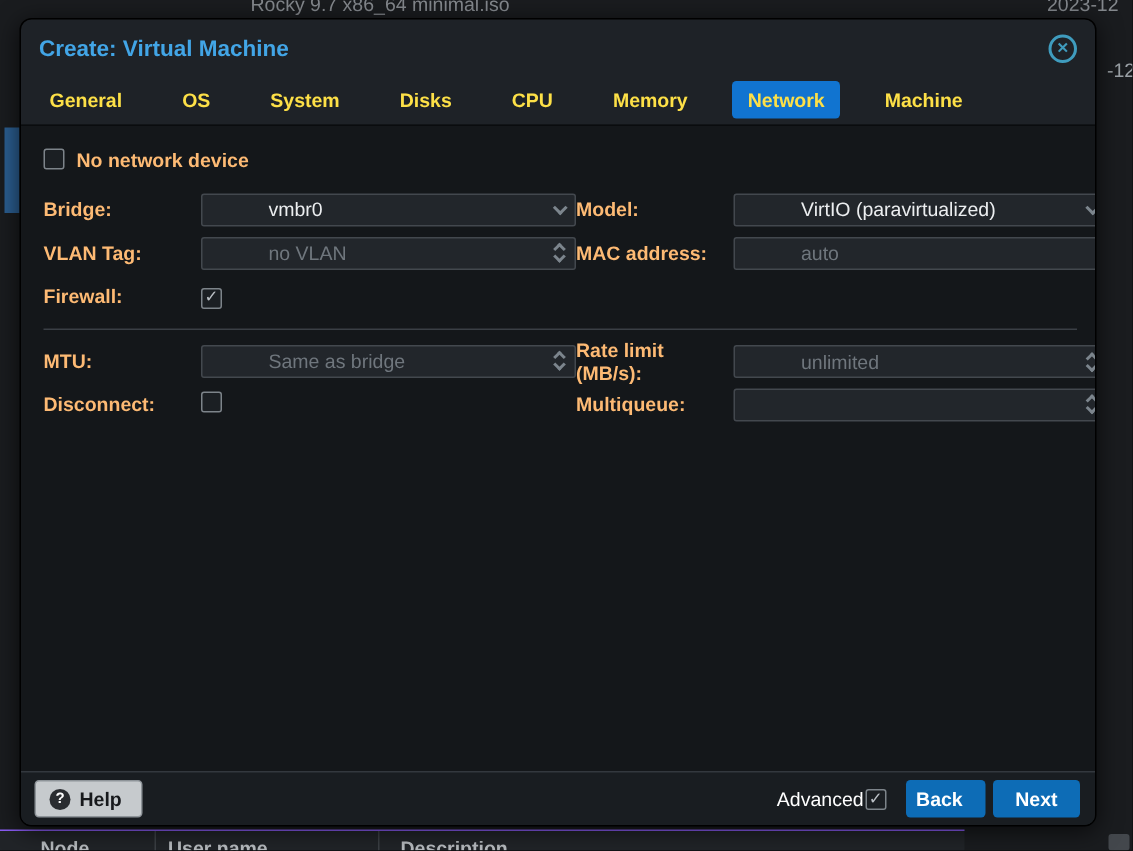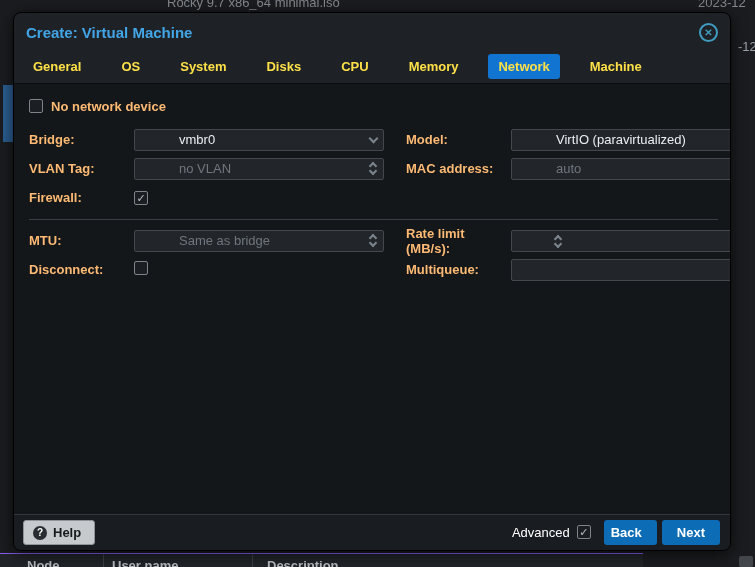--- a/index.html
+++ b/index.html
@@ -30,21 +30,21 @@
 
   .tabs { height:32px; flex:0 0 auto; display:flex; align-items:center; gap:20px; padding:0 0 2px 9px; }
   .tab { color:#fde047; font-weight:700; padding:5px 10px; border-radius:3px; cursor:pointer; }
   .tab.active { background:#1174d0; }
 
   .body { flex:1 1 auto; background:#14171a; border-top:1px solid #0a0c0e; padding:12px 9px 0 15px; }
 
   .check-row { display:flex; align-items:center; gap:8px; height:20px; margin-bottom:9px; }
   .label { color:#fdba74; font-weight:700; }
 
-  .cols { display:flex; gap:22px; }
+  .cols { display:flex; }
   .col { flex:1 1 0; }
   .frow { display:grid; grid-template-columns:105px 1fr; align-items:center; height:29px; }
 
   .field { position:relative; height:22px; background:#22262b; border:1px solid #43484e; border-radius:2px;
            display:flex; align-items:center;padding-left:36px; }
   .field input { flex:1; min-width:0; height:100%; background:transparent; border:none; outline:none;
                  color:#eceef0; font-family:"Liberation Sans", sans-serif; font-size:13px; padding:0 8px; }
   .field input::placeholder { color:#6f767d; opacity:1; }
 
   .trigger { flex:0 0 20px; height:100%; display:flex; flex-direction:column; align-items:center; justify-content:center; gap:3px; cursor:pointer; }
@@ -57,21 +57,21 @@
           display:inline-flex; align-items:center; justify-content:center; color:#bcc1c6; font-size:11px; line-height:1; cursor:pointer; }
 
   .sep { border:none; border-top:1px solid #3a3f45; margin:7px 3px 6px 0; }
 
   .footer { flex:0 0 36px; background:#191d21; border-top:1px solid #33383e; display:flex; align-items:center; padding:0 10px 0 9px; }
   .help-btn { display:flex; align-items:center; gap:6px; background:#c6cacd; border:1px solid #8e9499; border-radius:3px;
               padding:4px 13px 4px 9px; color:#17191c; font-weight:700; cursor:pointer; }
   .help-icon { width:14px; height:14px; border-radius:50%; background:#2a2d31; color:#fff; font-size:10px; font-weight:700;
                display:flex; align-items:center; justify-content:center; }
   .footer-spacer { flex:1; }
-  .advanced-wrap { display:flex; align-items:flex-start; gap:7px; margin-right:13px; }
+  .advanced-wrap { display:flex; align-items:flex-end; gap:1px; margin-right:13px; }
   .advanced-label { color:#ffffff; }
   .btn-blue { background:#0d6cb6; color:#fff; font-weight:700; border:none; border-radius:3px;
               padding:5px 15px; font-family:"Liberation Sans", sans-serif; font-size:13px; cursor:pointer; }
   .btn-back { margin-right:5px;padding-left:7px; }
 </style>
 </head>
 <body>
 
 <div class="screen">
 
@@ -177,20 +177,21 @@
           <div class="frow">
             <span class="label">Disconnect:</span>
             <span><span class="cbox"></span></span>
           </div>
         </div>
 
         <div class="col">
           <div class="frow">
             <span class="label">Rate limit (MB/s):</span>
             <span class="field">
+              <input placeholder="unlimited" style="">
               <span class="trigger">
                   <span class="spin-up"></span>
                   <span class="spin-dn"></span>
                 </span>
             </span>
           </div>
           <div class="frow">
             <span class="label">Multiqueue:</span>
             <span class="field">
               <input placeholder="" style="">

